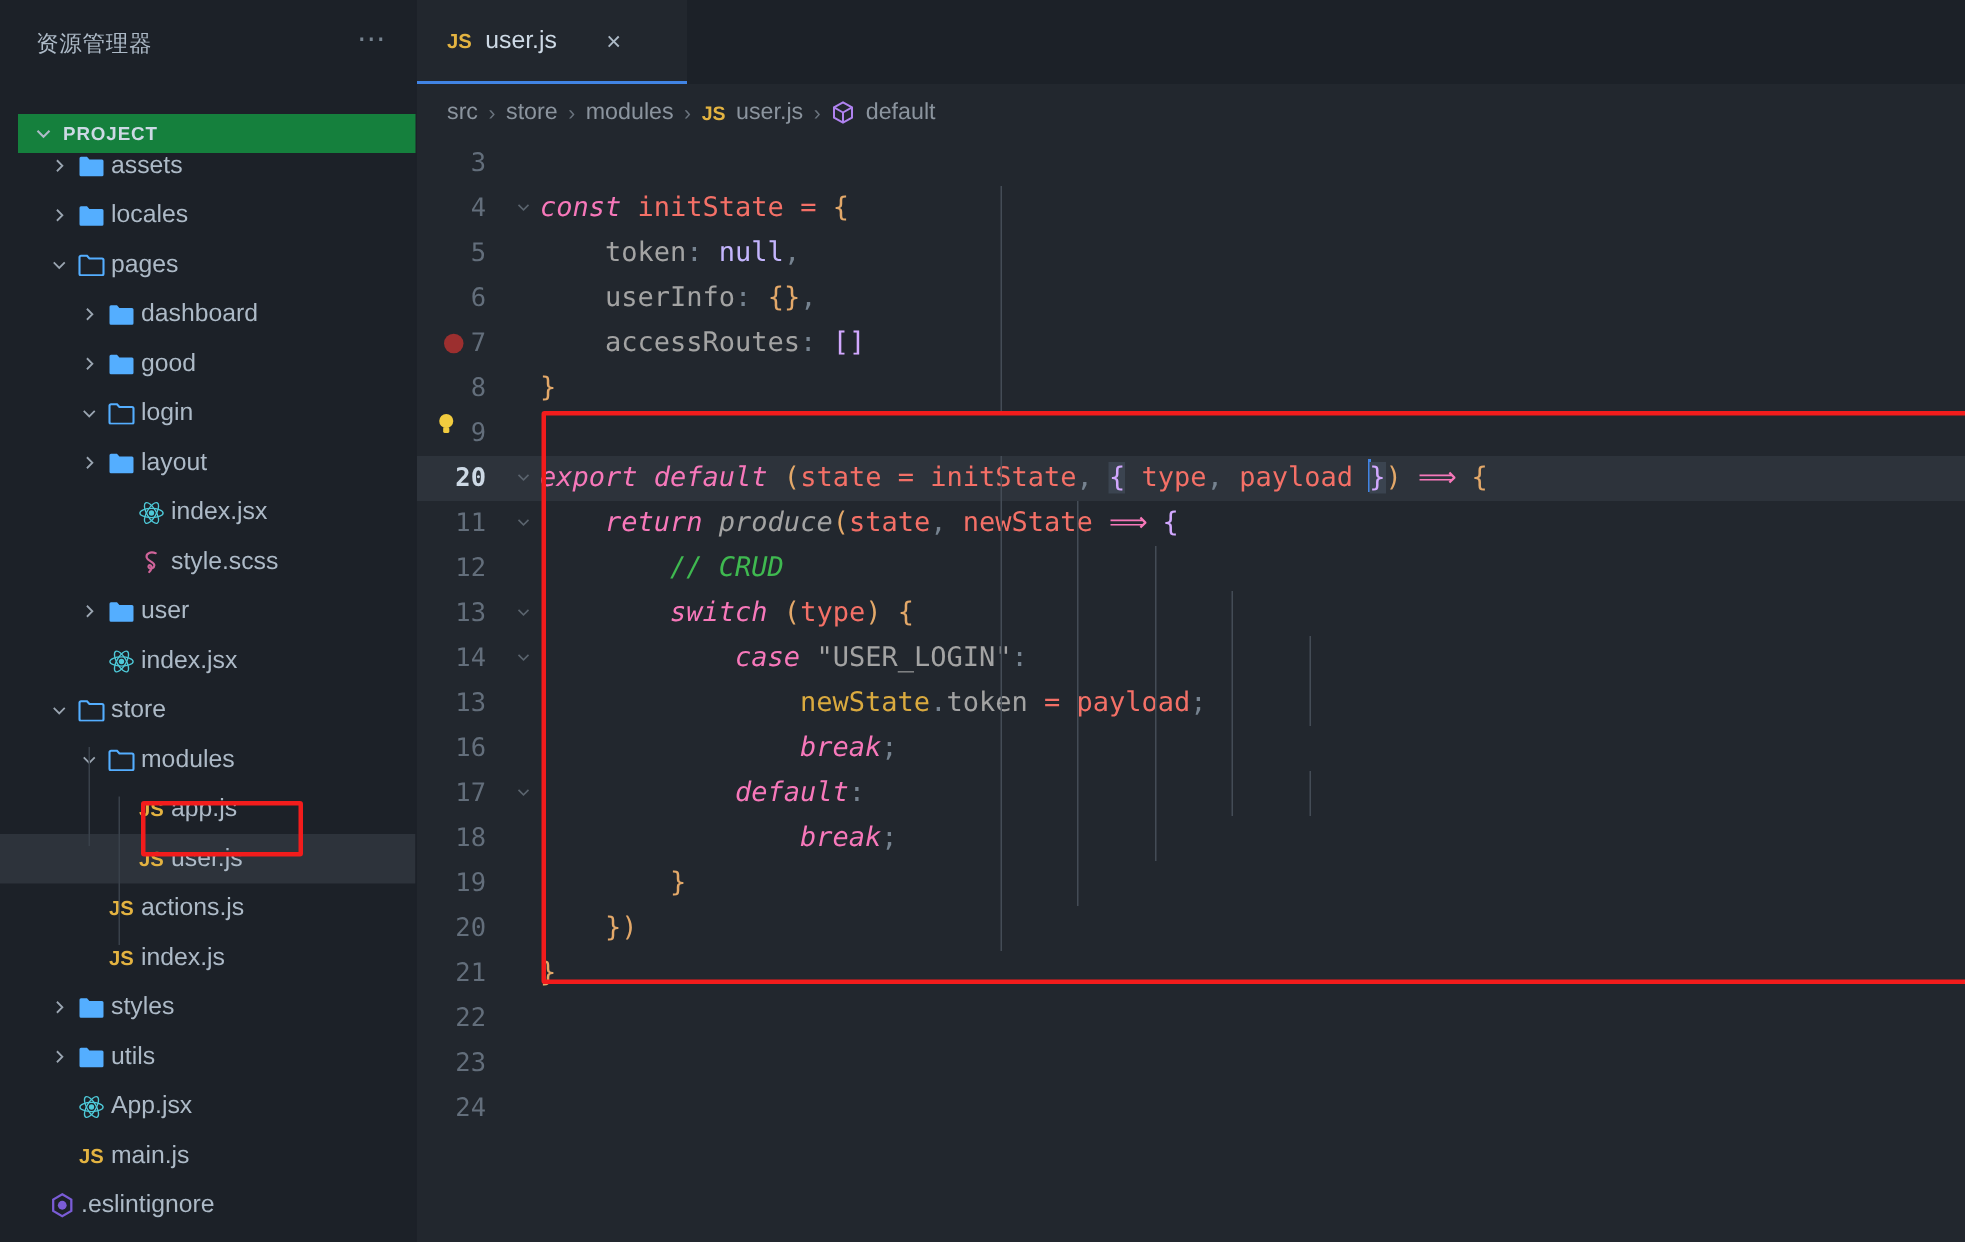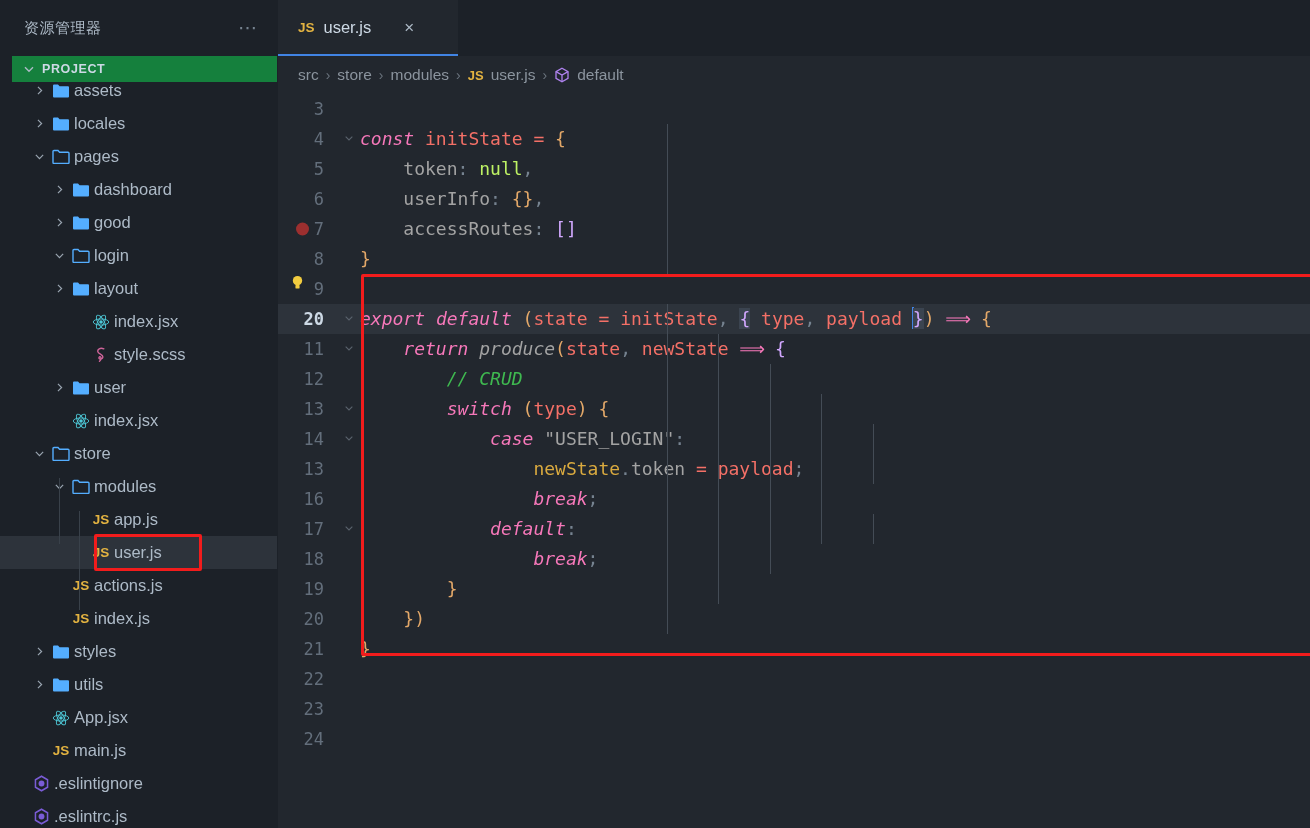--- a/index.html
+++ b/index.html
@@ -14,23 +14,24 @@
   
   .sidebar {
     width: 278px; height: 828px;
     background: #1c2128;
     display: flex; flex-direction: column;
     position: relative;
     border-right: 1px solid #1c2128;
   }
   .sidebar-header {
     height: 56px; min-height: 56px;
-    display: flex; align-items: center;
+    display: flex; align-items: flex-start;
     padding: 0 14px 0 24px;
     background: #1c2128;
+    margin-top: 20px;
   }
   .sidebar-title {
     font-size: 15px; color: #adbac7; letter-spacing: .5px;
     flex: 1;
   }
   .more-icon {
     color: #768390; font-size: 19px; line-height: 10px;
     letter-spacing: 2px; padding: 2px 4px; cursor: pointer;
   }
   .section-head {
@@ -121,21 +122,21 @@
   }
 
   
   .iguide { position: absolute; width: 1px; background: #444c56; }
 
   
   .k-kw   { color: #f47067; }
   .pink   { color: #f778ba; }
   .pink-i { color: #f778ba; font-style: italic; }
   .green  { color: #a3a3a3; }
-  .orange { color: #bef264; }
+  .orange { color: #c4b5fd; }
   .yellow { color: #daaa3f; }
   .gray   { color: #768390; }
   .cmt    { color: #3fb950; font-style: italic; }
   .brc-o  { color: #e3a869; }
   .brc-p  { color: #d2a8ff; }
   .sel-brace { background: #3b4450; }
   .caret { display:inline-block; width:2px; height:22px; background:#4184e4; vertical-align:-4px; margin:0 -1px; }
 
   
   .code-annot {

